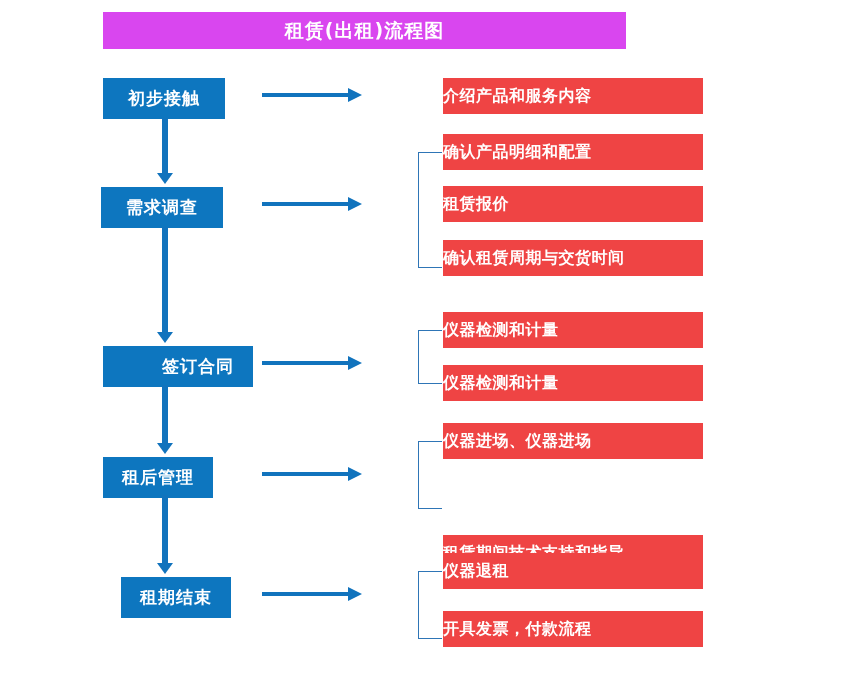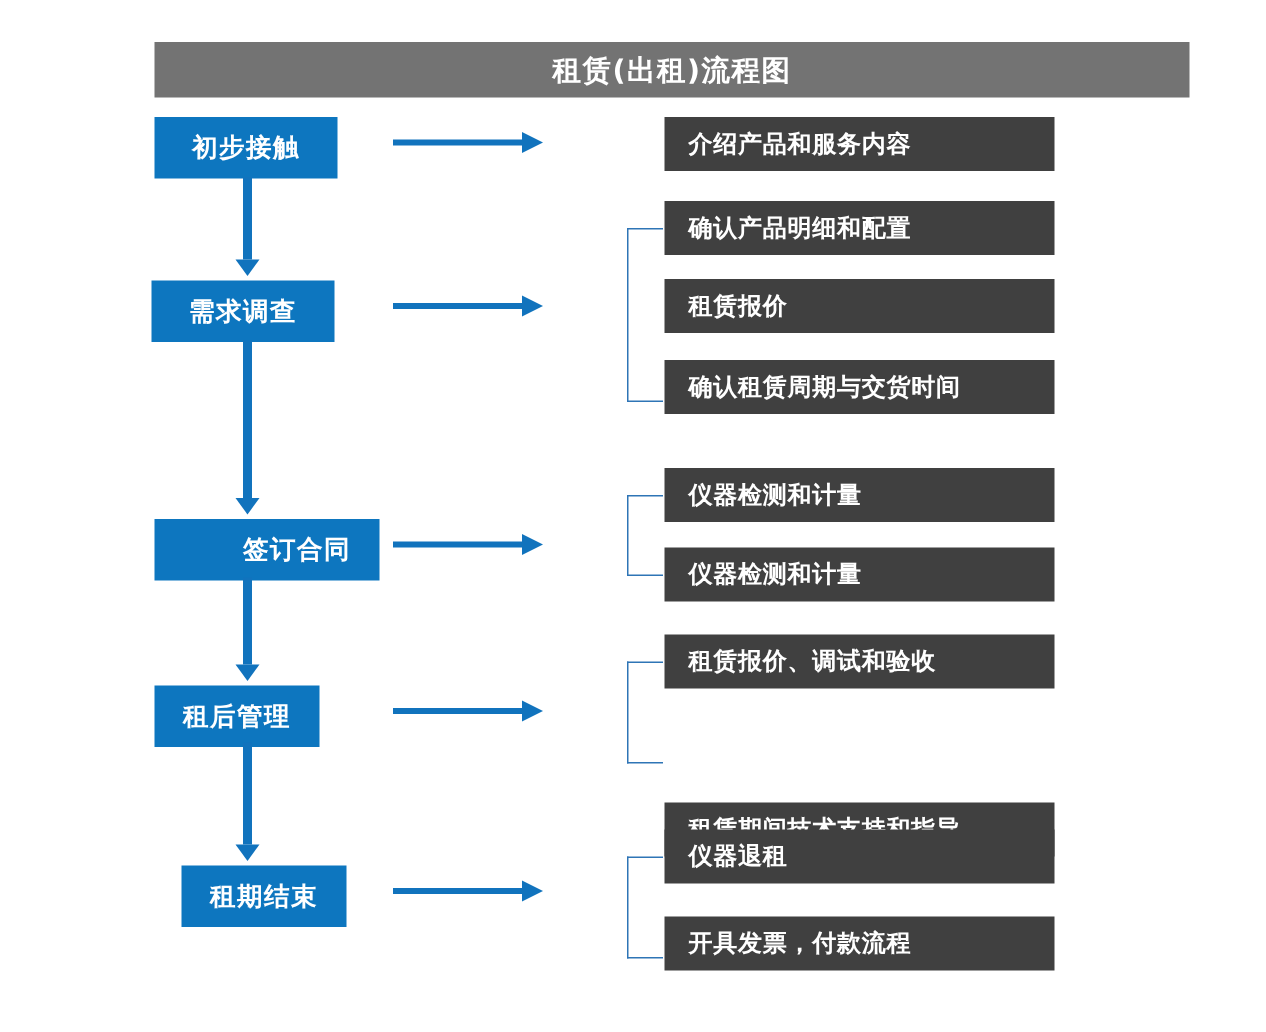--- a/index.html
+++ b/index.html
@@ -17,24 +17,24 @@
   #canvas {
     position: relative;
     width: 844px;
     height: 688px;
   }
 
   
   .title-bar {
     position: absolute;
     left: 103px;
-    top: 28px;
-    width: 690px;
+    top: 12px;
+    width: 523px;
     height: 37px;
-    background: #737373;
+    background: #d946ef;
     color: #ffffff;
     font-size: 19px;
     font-weight: bold;
     display: flex;
     align-items: center;
     justify-content: center;
     letter-spacing: 1px;
   }
 
   
@@ -50,27 +50,26 @@
     justify-content: center;
     letter-spacing: 1px;
   }
 
   
   .detail-box {
     position: absolute;
     left: 443px;
     width: 260px;
     height: 36px;
-    background: #404040;
+    background: #ef4444;
     color: #ffffff;
     font-size: 16px;
     font-weight: bold;
     display: flex;
     align-items: center;
-    padding-left: 16px;
     box-sizing: border-box;
     letter-spacing: 0.5px;
   }
 
   
   .h-arrow {
     position: absolute;
     left: 262px;
     width: 100px;
     height: 14px;
@@ -183,18 +182,18 @@
   <div class="bracket" style="top:330px; height:54px;"></div>
   <div class="bracket" style="top:441px; height:68px;"></div>
   <div class="bracket" style="top:571px; height:68px;"></div>
 
   <div class="detail-box" style="top:78px;">介绍产品和服务内容</div>
   <div class="detail-box" style="top:134px;">确认产品明细和配置</div>
   <div class="detail-box" style="top:186px;">租赁报价</div>
   <div class="detail-box" style="top:240px;">确认租赁周期与交货时间</div>
   <div class="detail-box" style="top:312px;">仪器检测和计量</div>
   <div class="detail-box" style="top:365px;">仪器检测和计量</div>
-  <div class="detail-box" style="top:423px;">租赁报价、调试和验收</div>
+  <div class="detail-box" style="top:423px;">仪器进场、仪器进场</div>
   <div class="detail-box" style="top:491px;margin-top:44px;">租赁期间技术支持和指导</div>
   <div class="detail-box" style="top:553px;">仪器退租</div>
   <div class="detail-box" style="top:611px;">开具发票，付款流程</div>
 
 </div>
 
 </body></html>

